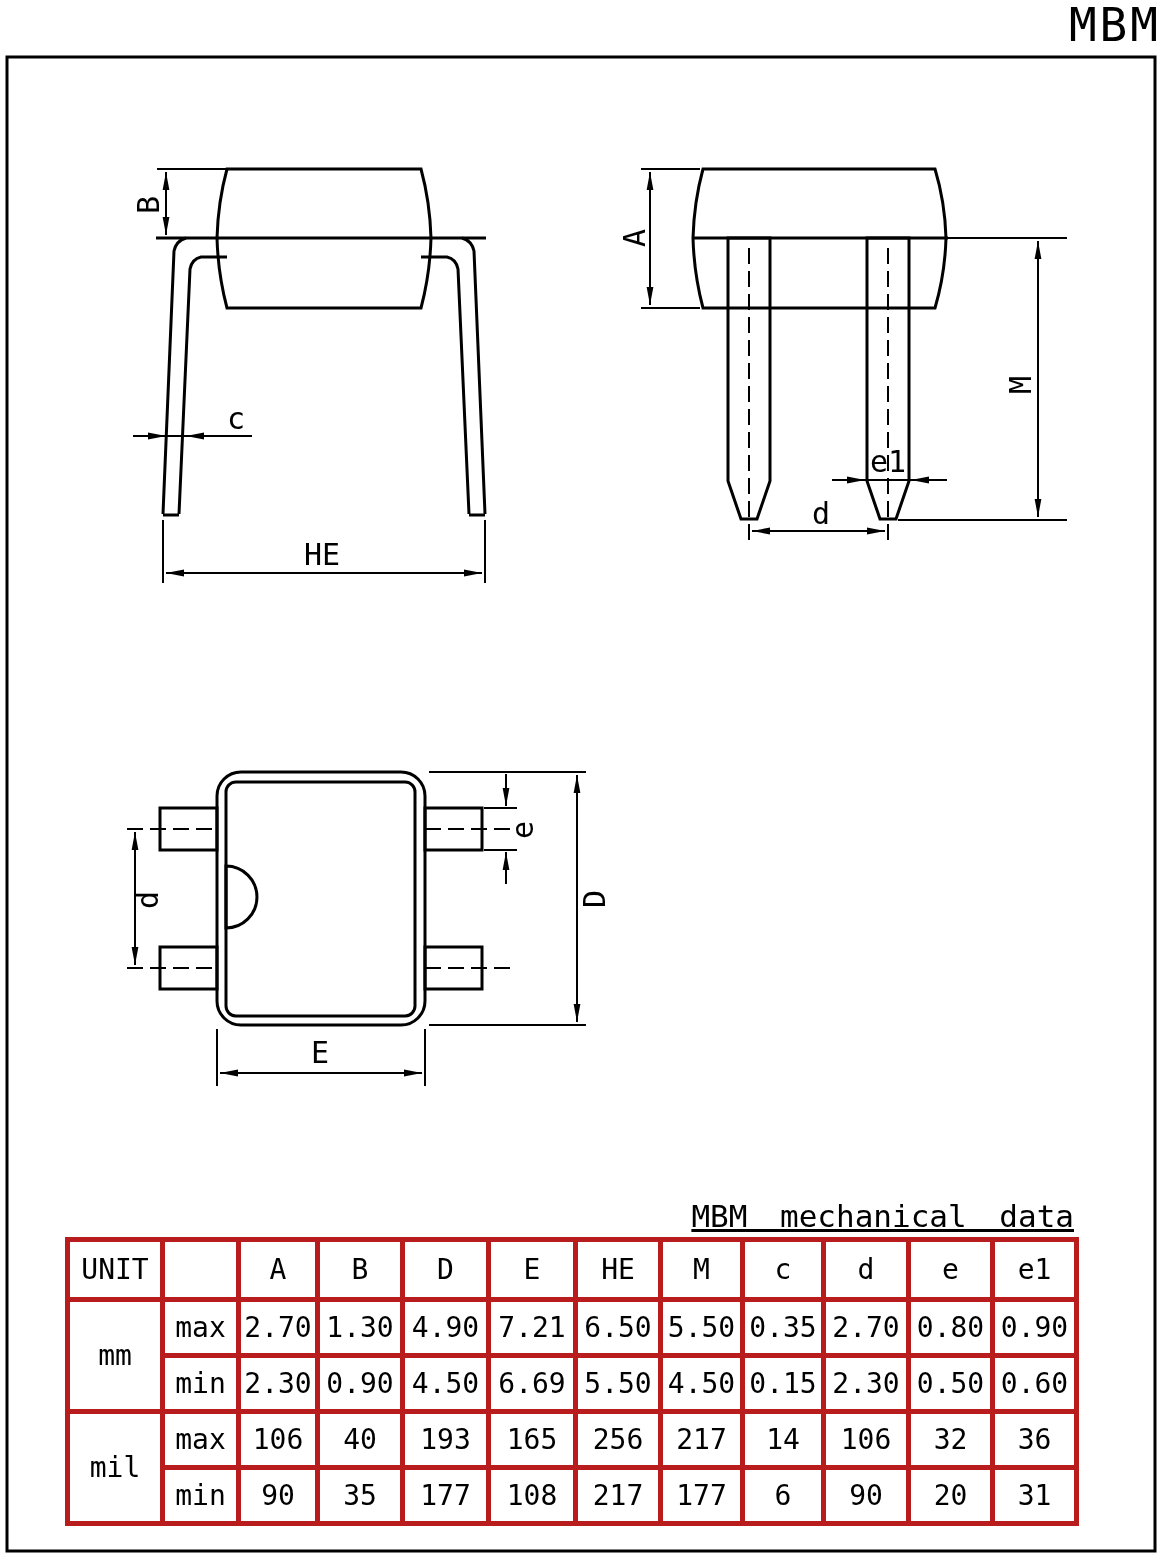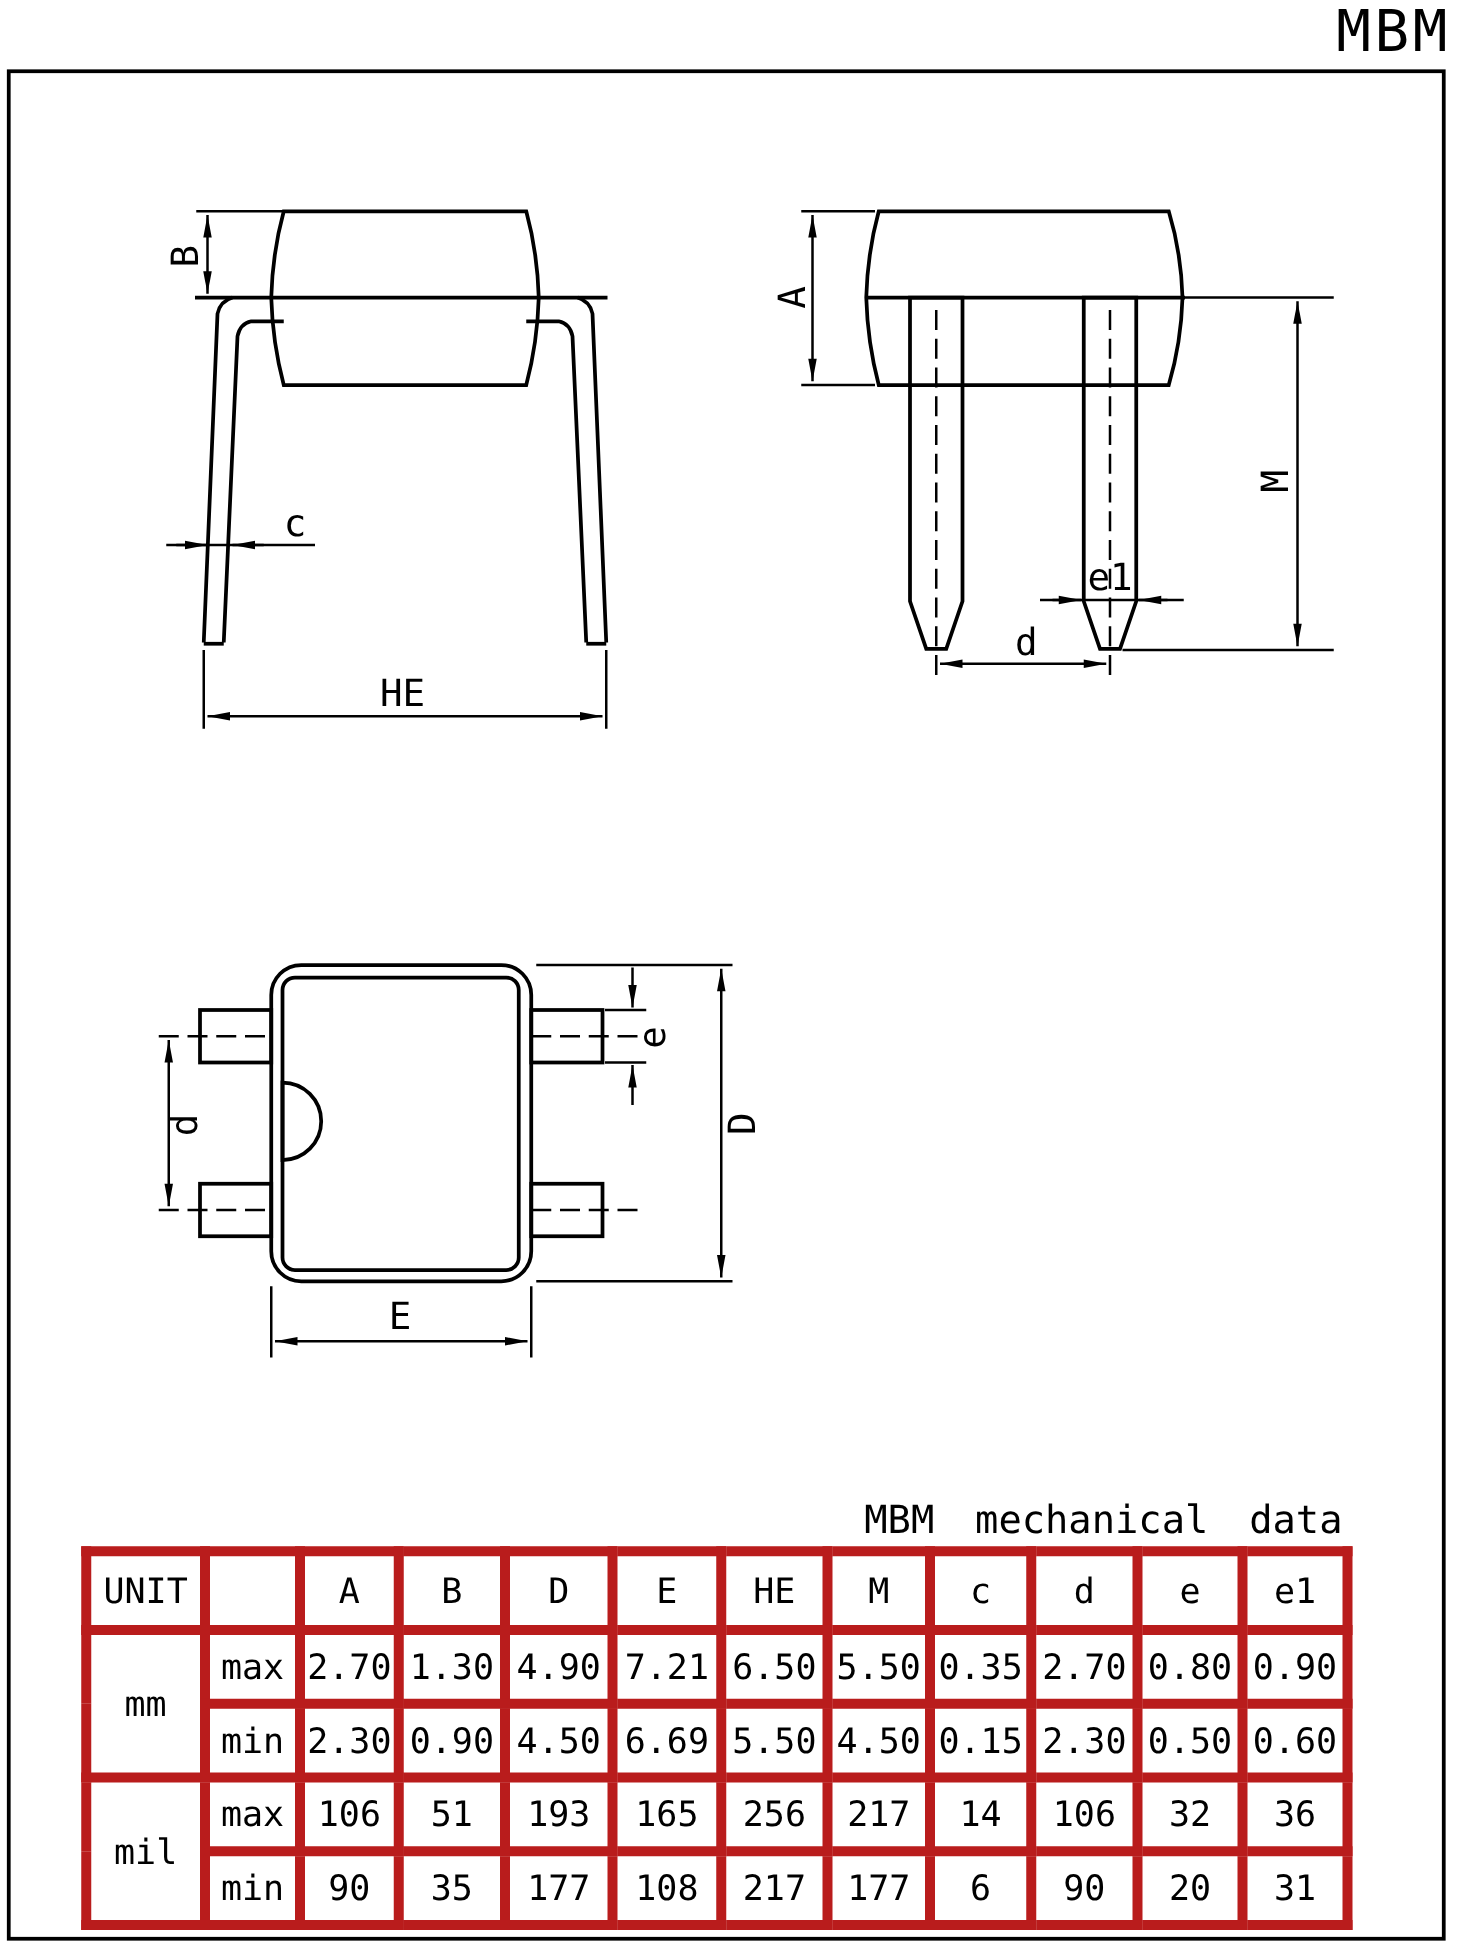--- a/index.html
+++ b/index.html
@@ -13,29 +13,29 @@
   .outline { stroke:#000; stroke-width:3; fill:none; }
   .dim { stroke:#000; stroke-width:2; fill:none; }
   .dash { stroke:#000; stroke-width:2; fill:none; stroke-dasharray:16 7; }
 
   .page-title {
     position:absolute; top:-2px; right:6px;
     font-size:46px; letter-spacing:3px; font-weight:normal;
   }
   .table-title {
     position:absolute; left:65px; top:1198px; width:1009px;
-    text-align:right; font-size:31px; word-spacing:14px;
+    text-align:right; font-size:31px; word-spacing:14px;text-decoration:underline;
   }
   table.mech {
     position:absolute; left:65px; top:1237px;
     border-collapse:collapse; table-layout:fixed;
     border:3px solid #000; font-size:28px;
   }
   table.mech td {
-    border:8px solid #b91c1c; text-align:center; vertical-align:middle;
+    border:5px solid #b91c1c; text-align:center; vertical-align:middle;
     padding:0; overflow:hidden; white-space:nowrap;
   }
   tr.hdr td { height:55px; }
   tr.data td { height:51px; }
 </style>
 </head>
 <body>
 
 <div id="page">
 
@@ -205,21 +205,21 @@
       <td>4.50</td>
       <td>0.15</td>
       <td>2.30</td>
       <td>0.50</td>
       <td>0.60</td>
     </tr>
     <tr class="data">
       <td rowspan="2">mil</td>
       <td>max</td>
       <td>106</td>
-      <td>51</td>
+      <td>40</td>
       <td>193</td>
       <td>165</td>
       <td>256</td>
       <td>217</td>
       <td>14</td>
       <td>106</td>
       <td>32</td>
       <td>36</td>
     </tr>
     <tr class="data">

